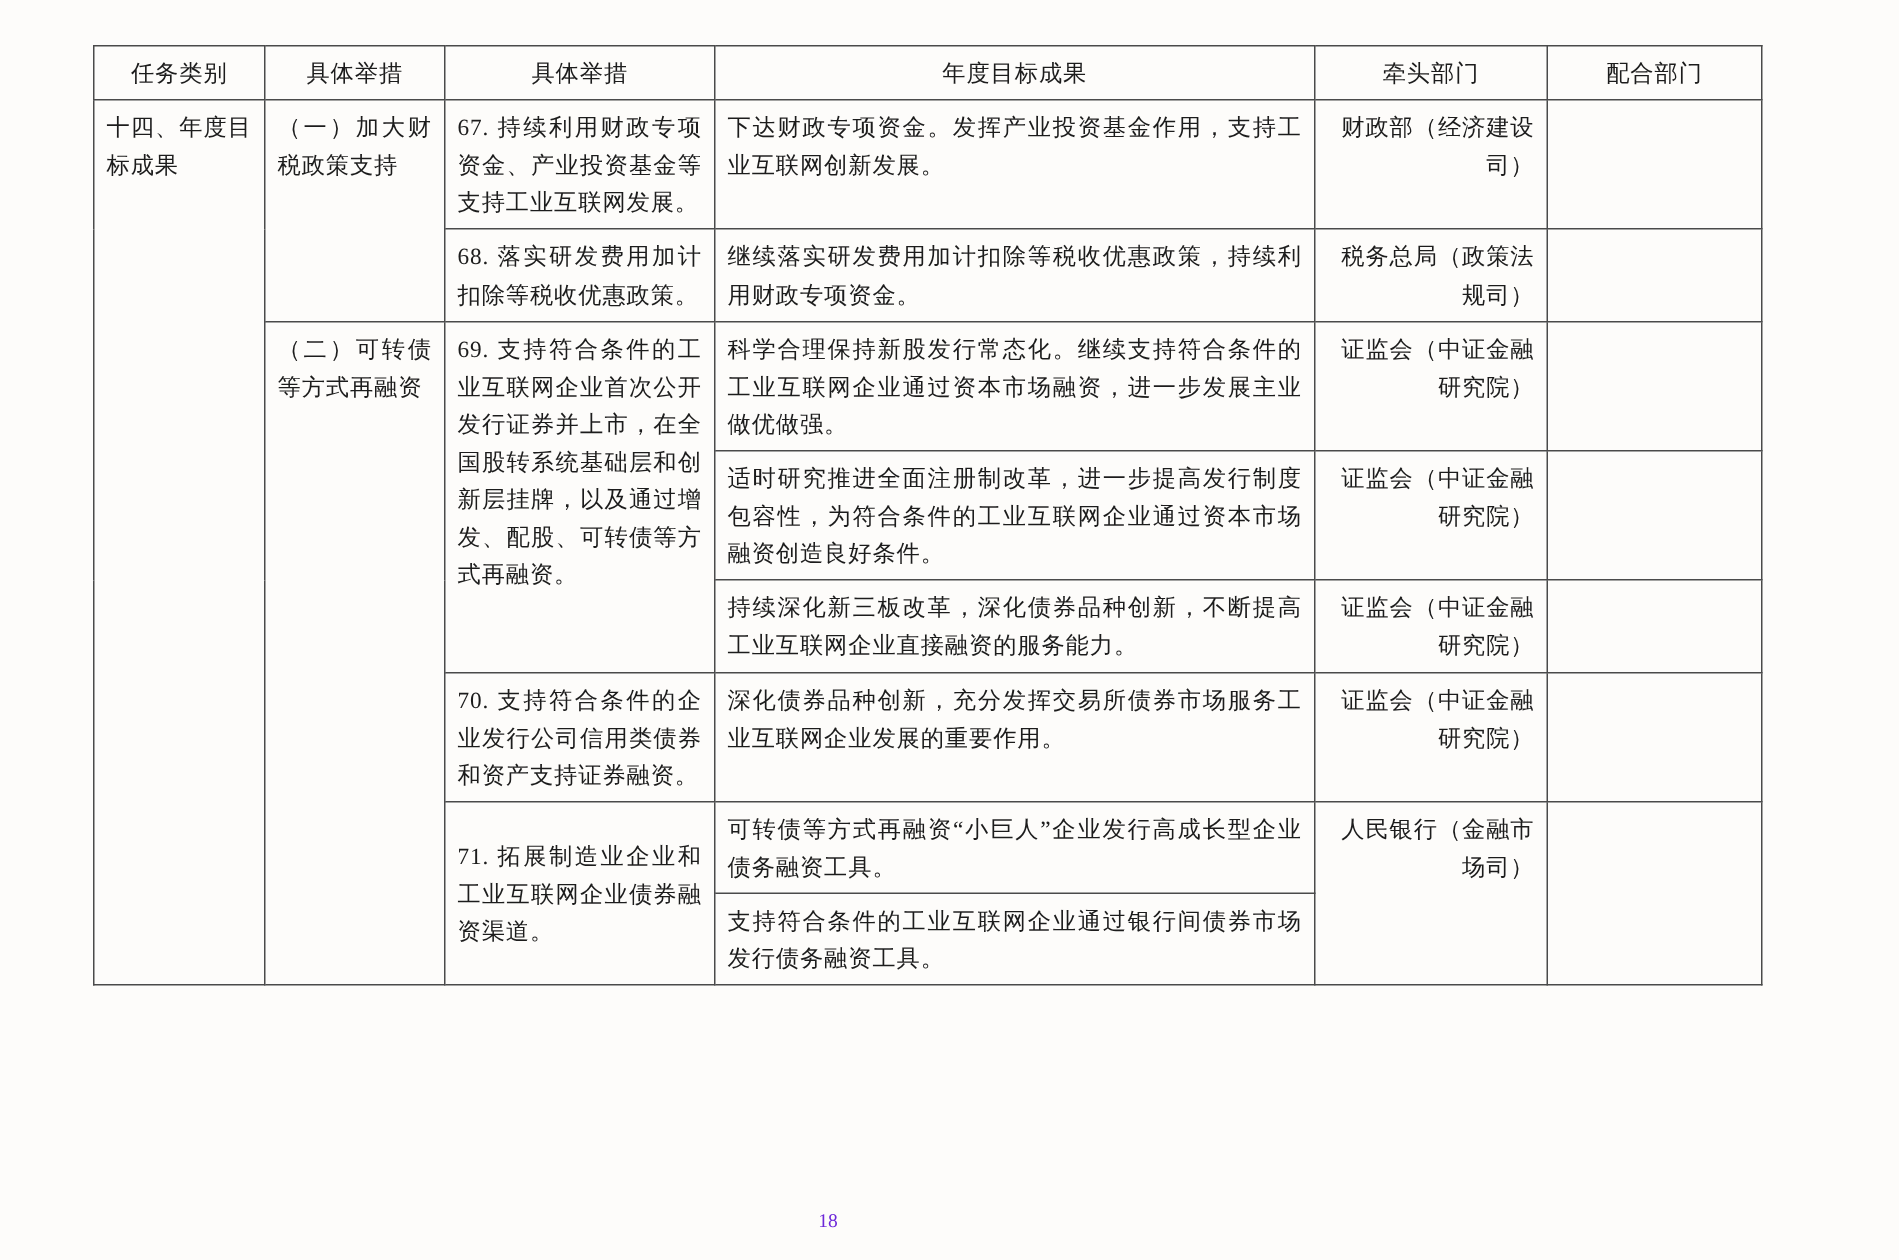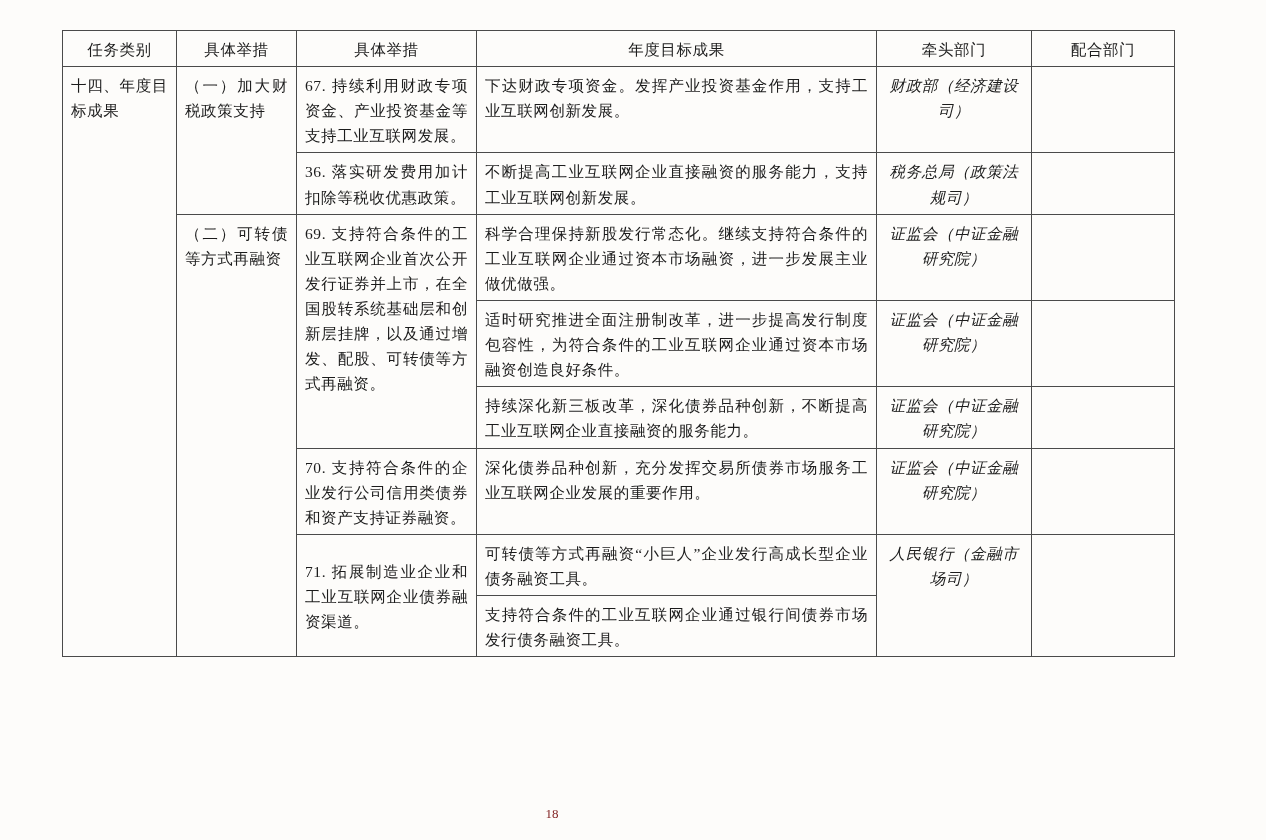--- a/index.html
+++ b/index.html
@@ -72,33 +72,32 @@
     vertical-align: middle;
   }
   td.goal {
     text-align: justify;
     text-align-last: left;
     vertical-align: middle;
     margin-left: 44px;
   }
   td.dept {
     vertical-align: middle;
-    text-align: center;
-    font-style: italic;
+    text-align: right;
   }
   td.empty { }
 
   .page-number {
     position: absolute;
     left: 0;
     right: 0;
     bottom: 18px;
     text-align: center;
     font-size: 13px;
-    color: #7f1d1d;
+    color: #6d28d9;
     font-family: "Liberation Serif", serif;
   }
 </style>
 </head>
 <body>
 
 <div class="page">
 
   <table class="doc-table">
     <colgroup>
@@ -124,22 +123,22 @@
       <tr>
         <td class="cat" rowspan="8">十四、年度目标成果</td>
         <td class="center-mid" rowspan="2">（一）加大财税政策支持</td>
         <td class="measure">67. 持续利用财政专项资金、产业投资基金等支持工业互联网发展。</td>
         <td class="goal">下达财政专项资金。发挥产业投资基金作用，支持工业互联网创新发展。</td>
         <td class="dept">财政部（经济建设司）</td>
         <td class="empty"></td>
       </tr>
 
       <tr>
-        <td class="measure">36. 落实研发费用加计扣除等税收优惠政策。</td>
-        <td class="goal">不断提高工业互联网企业直接融资的服务能力，支持工业互联网创新发展。</td>
+        <td class="measure">68. 落实研发费用加计扣除等税收优惠政策。</td>
+        <td class="goal">继续落实研发费用加计扣除等税收优惠政策，持续利用财政专项资金。</td>
         <td class="dept">税务总局（政策法规司）</td>
         <td class="empty"></td>
       </tr>
 
       <tr>
         <td class="center-mid" rowspan="6">（二）可转债等方式再融资</td>
         <td class="measure" rowspan="3">69. 支持符合条件的工业互联网企业首次公开发行证券并上市，在全国股转系统基础层和创新层挂牌，以及通过增发、配股、可转债等方式再融资。</td>
         <td class="goal">科学合理保持新股发行常态化。继续支持符合条件的工业互联网企业通过资本市场融资，进一步发展主业做优做强。</td>
         <td class="dept">证监会（中证金融研究院）</td>
         <td class="empty"></td>

